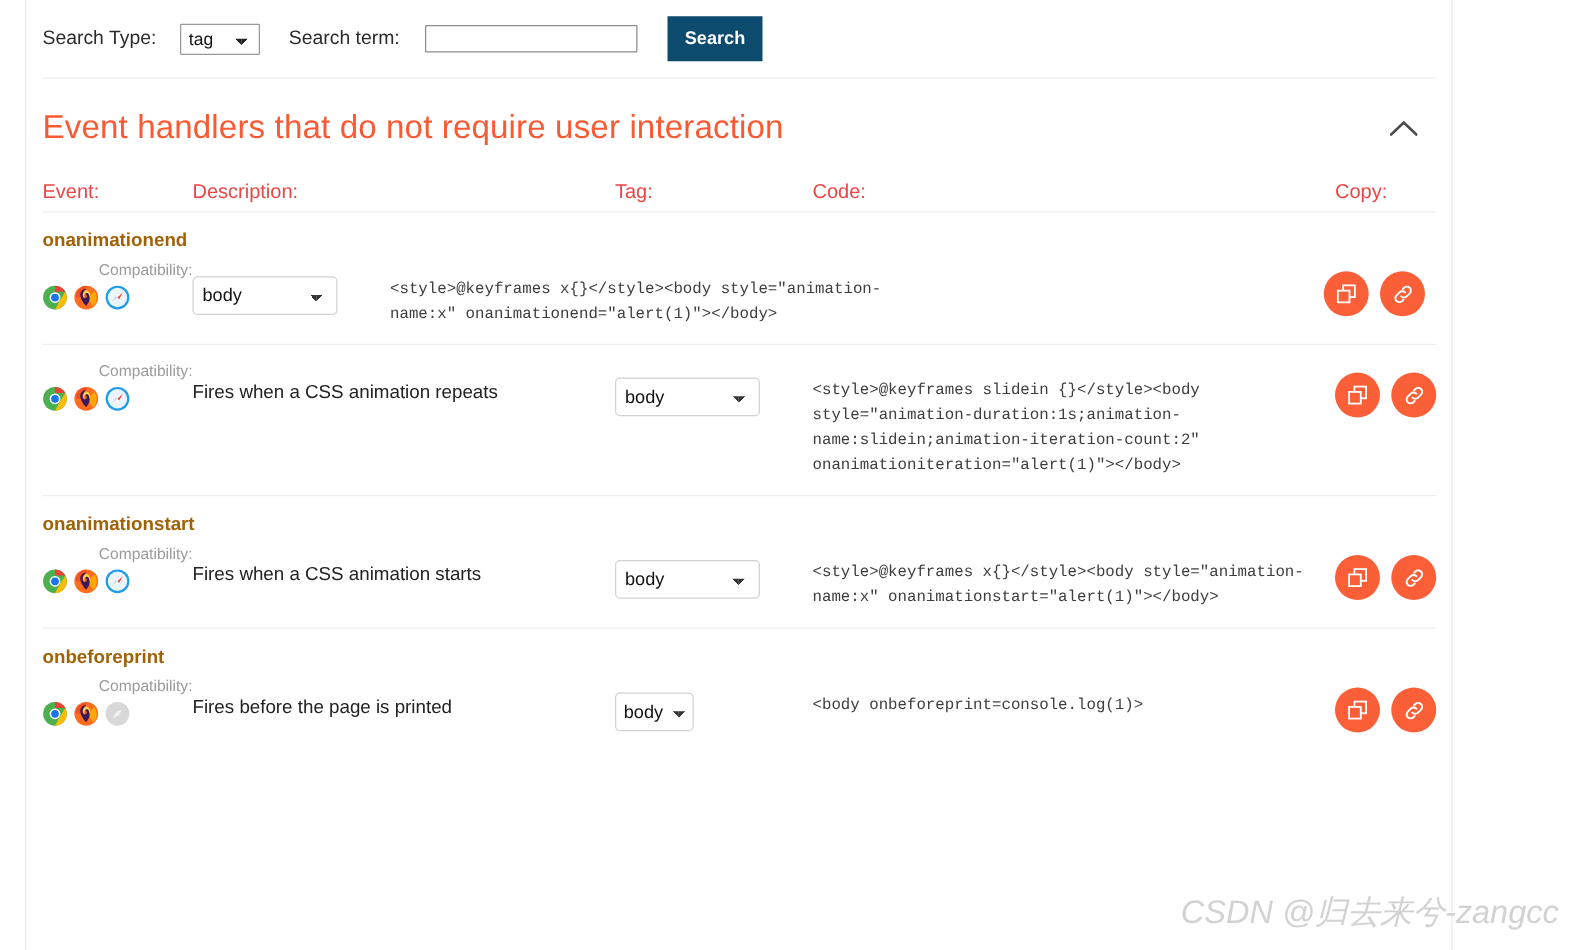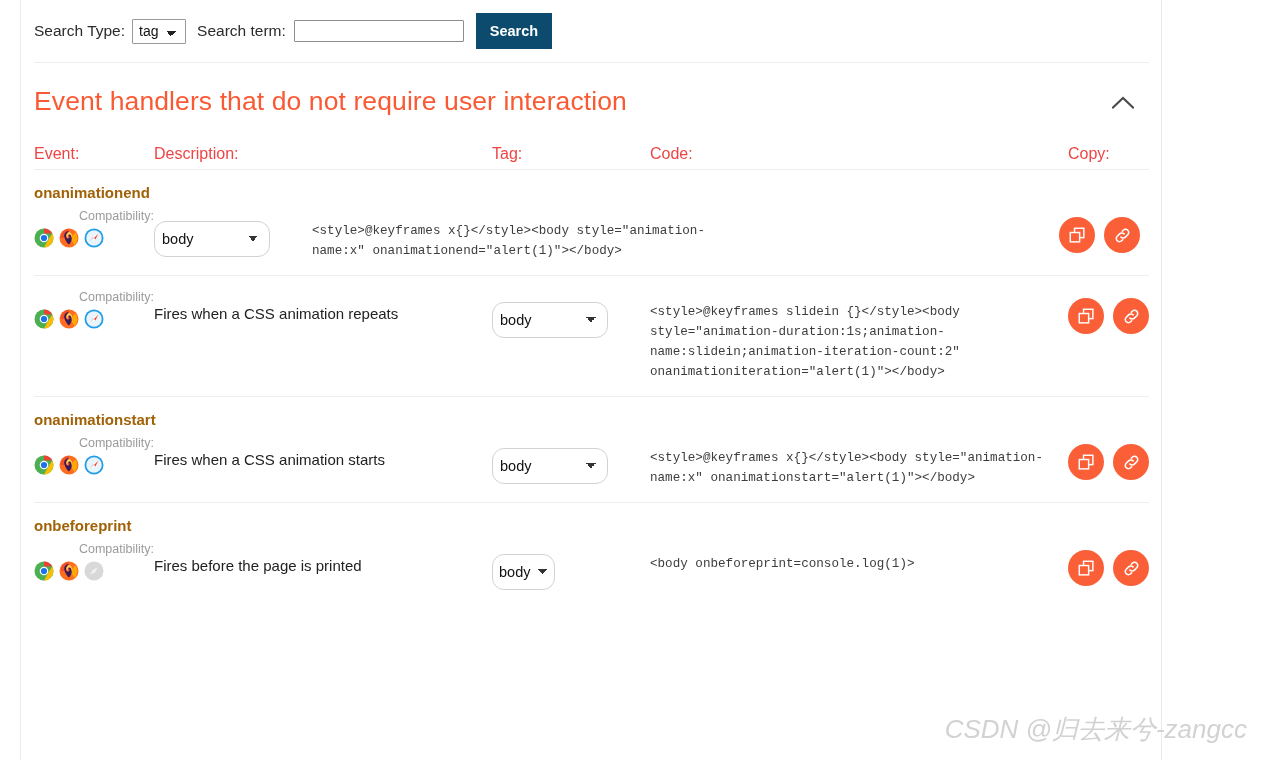--- a/index.html
+++ b/index.html
@@ -30,41 +30,41 @@
   }
   .panel-inner {
     padding: 0 12px 0 13px;
   }
 
   
   .searchbar {
     height: 62px;
     display: flex;
     align-items: center;
-    gap: 0;
+    gap: 12px;
     padding-left: 0;
     border-bottom: 1px solid #eceff1;
   }
   .search-label {
     font-size: 15.5px;
     color: #2b2b2b;
     white-space: nowrap;
   }
   .search-select {
     margin-left: 7px;
     margin-right: 11px;
     font-family: "Liberation Sans", sans-serif;
     font-size: 14px;
     color: #111;
     padding: 3px 8px 3px 6px;
     border: 1px solid #9a9a9a;
     border-radius: 1px;
     background: #fff;
     height: 25px;
-    width: 54px;
+    width: 64px;
     box-sizing: border-box;
     -webkit-appearance: none;
     appearance: none;
     background-image:
       linear-gradient(45deg, transparent 50%, #222 50%),
       linear-gradient(135deg, #222 50%, transparent 50%);
     background-position:
       calc(100% - 14px) 11px,
       calc(100% - 9px) 11px;
     background-size: 5px 5px, 5px 5px;
@@ -180,23 +180,23 @@
   .tagcell {
     width: 158px;
     flex: 0 0 158px;
     padding-top: 12px;
   }
   .tag-select {
     font-family: "Liberation Sans", sans-serif;
     font-size: 14.5px;
     color: #111;
     border: 1px solid #d2d2d2;
-    border-radius: 12px;
+    border-radius: 4px;
     background: #fff;
-    height: 36px;
+    height: 31px;
     box-sizing: border-box;
     padding: 0 26px 0 7px;
     -webkit-appearance: none;
     appearance: none;
     background-image:
       linear-gradient(45deg, transparent 50%, #333 50%),
       linear-gradient(135deg, #333 50%, transparent 50%);
     background-position:
       calc(100% - 16px) 14px,
       calc(100% - 11px) 14px;

